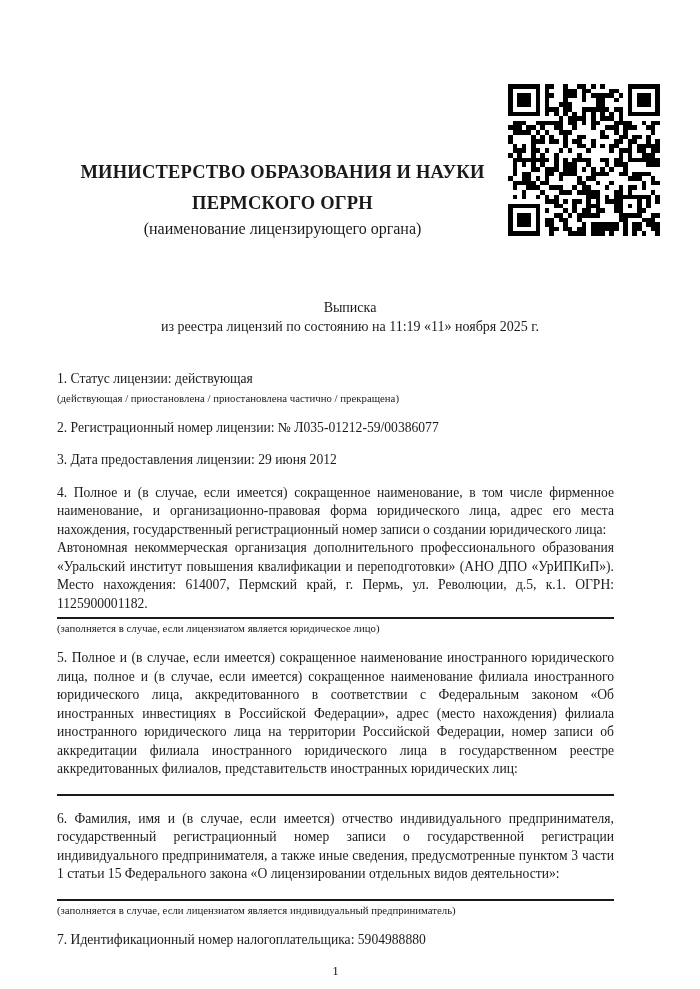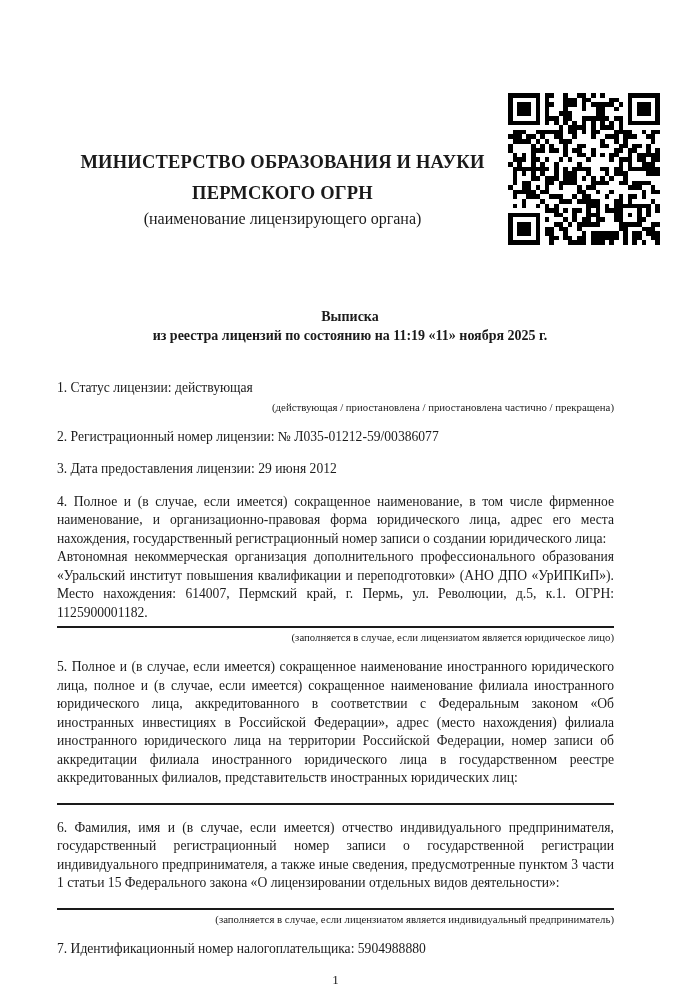--- a/index.html
+++ b/index.html
@@ -3,34 +3,34 @@
 <meta charset="utf-8">
 <style>
   html,body{margin:0;padding:0;background:#ffffff;}
   .page{
     width:700px;height:989px;background:#ffffff;position:relative;
     box-sizing:border-box;overflow:hidden;
     font-family:"Liberation Serif","DejaVu Serif",serif;
     color:#1a1a1a;
   }
   
-  .header{display:flex;align-items:center;padding:84px 40px 0 57px;box-sizing:border-box;margin-top:9px;}
+  .header{display:flex;align-items:flex-end;padding:84px 40px 0 57px;box-sizing:border-box;}
   .title-block{width:452px;text-align:center;margin-top:34px;}
   .ministry{font-weight:bold;font-size:18.5px;line-height:31px;letter-spacing:.2px;}
   .ministry-caption{font-size:16px;line-height:14px;margin-top:3px;}
   .qr-wrap{margin-left:auto;width:152px;height:152px;}
   .qr-wrap svg{display:block;width:152px;height:152px;}
   
-  .subtitle{margin-top:62px;text-align:center;font-size:14px;line-height:19px;font-weight:bold;}
+  .subtitle{margin-top:62px;text-align:center;font-size:14px;line-height:19px;}
   
   .content{padding:34px 86px 0 57px;font-size:13.6px;line-height:18.5px;text-align:justify;}
   .block{margin-top:14px;}
   .block:first-child{margin-top:0;}
   .para{margin:0;}
-  .caption{text-align:right;font-size:10.8px;line-height:14px;margin-top:2px;}
+  .caption{text-align:left;font-size:10.8px;line-height:14px;margin-top:2px;}
   .rule{border-top:2px solid #1a1a1a;height:0;margin-top:4px;}
   .rule.spaced{margin-top:15px;}
   .page-number{text-align:center;font-size:13px;margin-top:13px;}
 </style>
 </head>
 <body>
 
 <div class="page">
 
   <div class="header">

